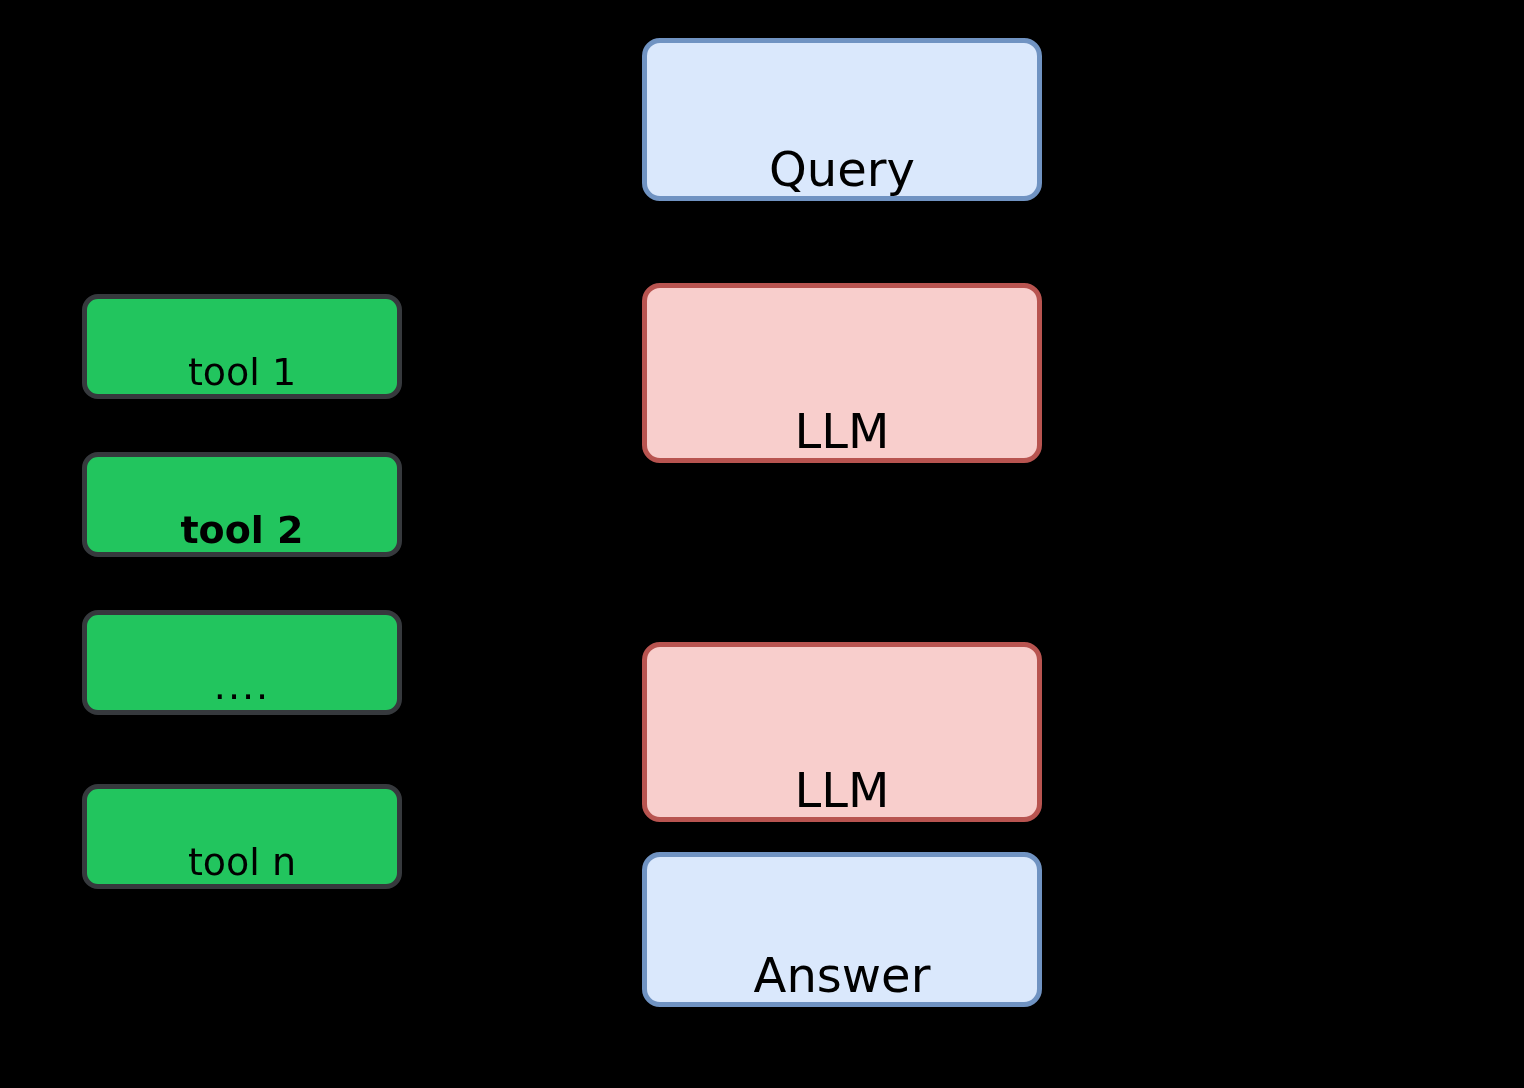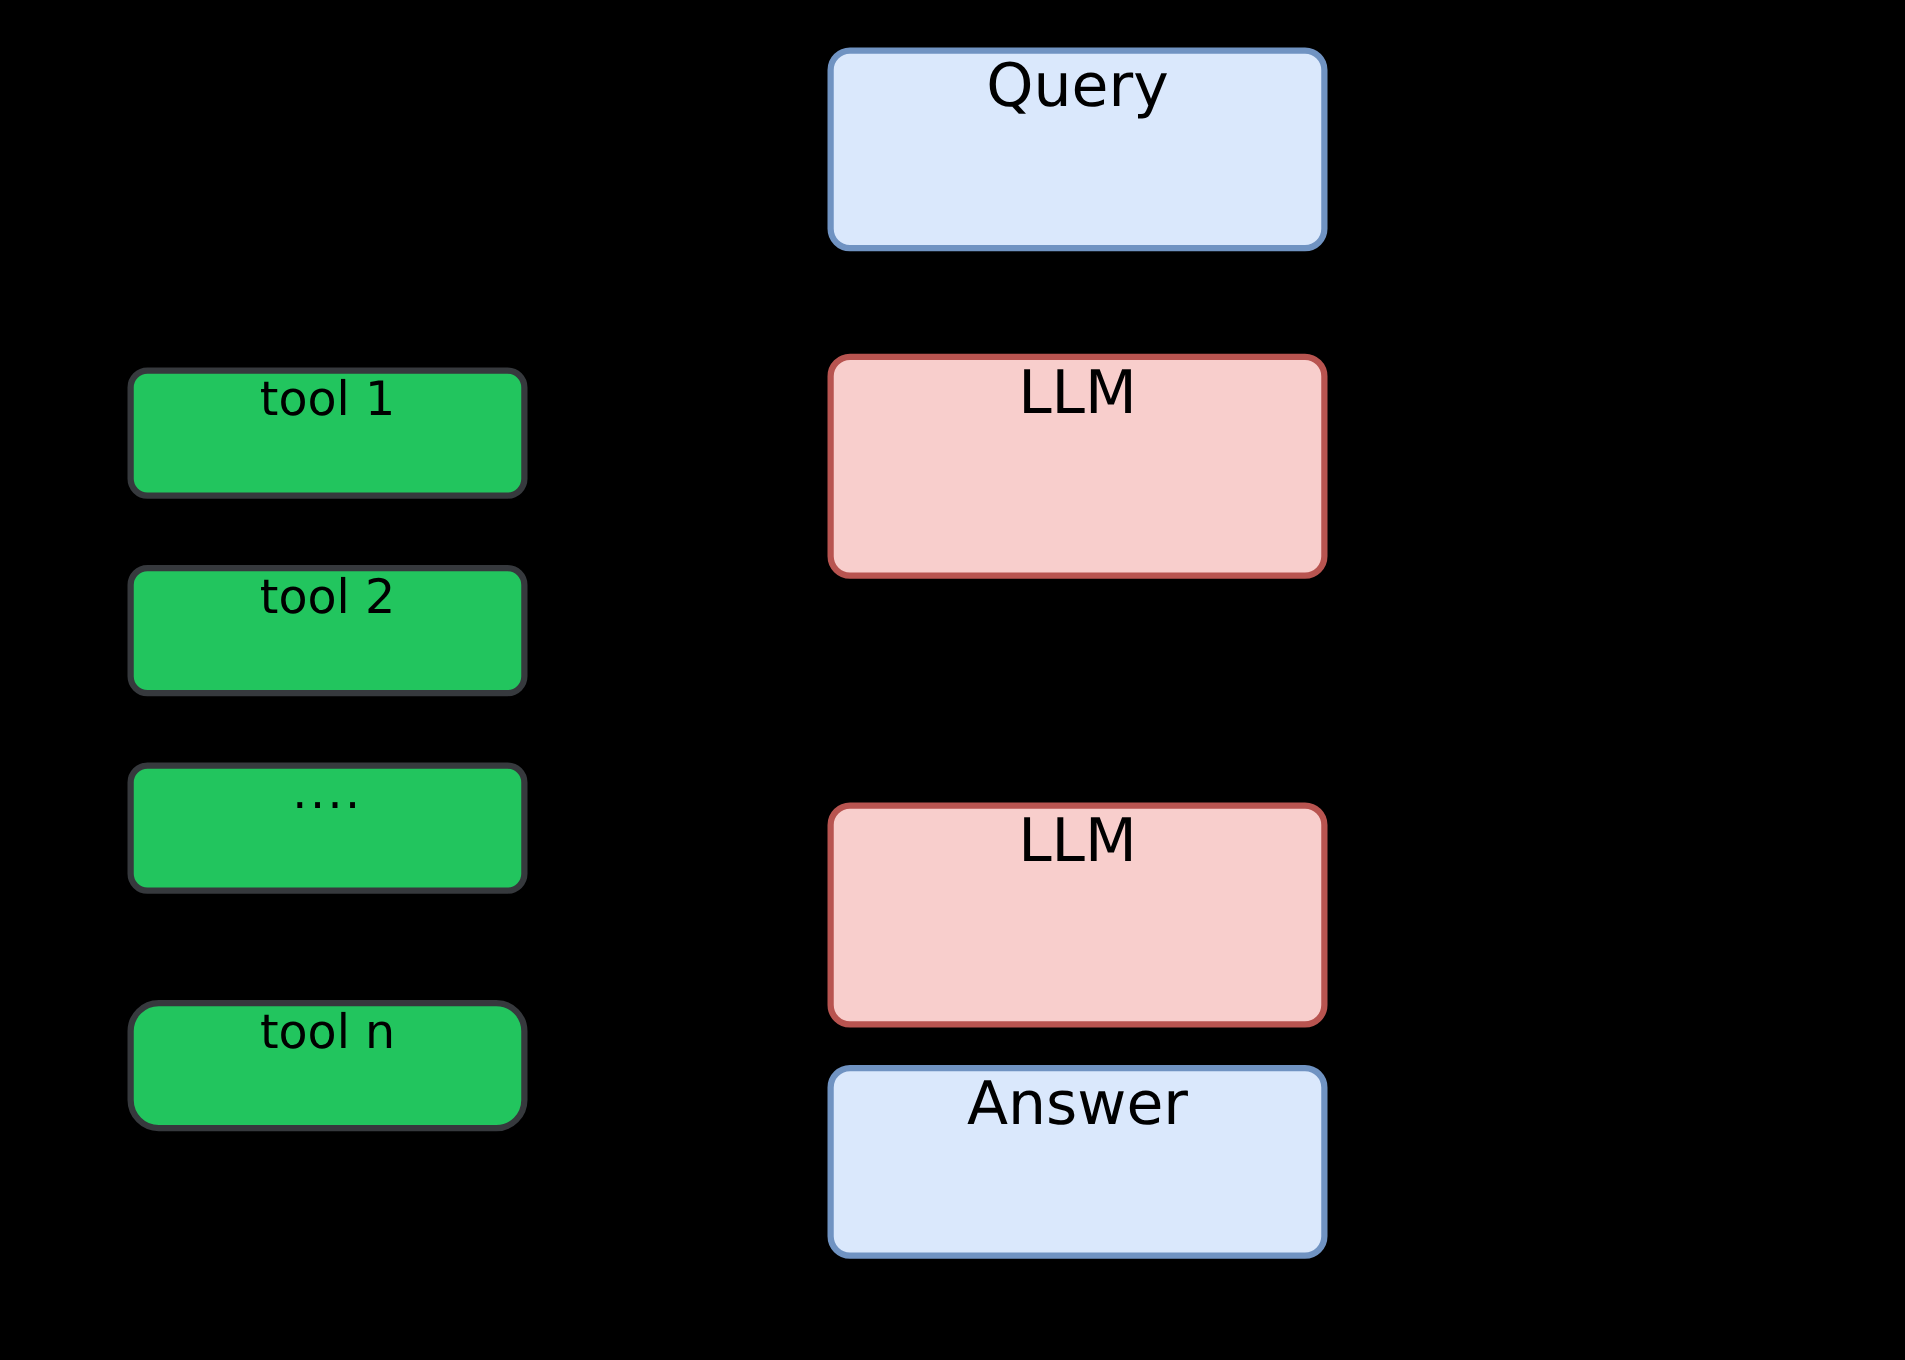--- a/index.html
+++ b/index.html
@@ -14,44 +14,43 @@
     position: relative;
     width: 1524px;
     height: 1088px;
     background: #000000;
     overflow: hidden;
   }
   .node {
     position: absolute;
     box-sizing: border-box;
     display: flex;
-    align-items: flex-start;
+    align-items: flex-end;
     justify-content: center;
     border-style: solid;
     text-align: center;
     line-height: 1.1;
     color: #000000;
     user-select: none;
-    margin-left: 20px;
   }
   
   .node-tool {
     left: 82px;
     width: 320px;
     height: 105px;
     background: #22c55e;
     border-color: #36393d;
     border-width: 5px;
     border-radius: 16px;
     font-size: 38px;
   }
   .tool-1   { top: 294px; }
-  .tool-2   { top: 452px; }
+  .tool-2   { top: 452px; font-weight: bold; }
   .tool-dots{ top: 610px; }
-  .tool-n   { top: 800px; border-radius: 25px; }
+  .tool-n   { top: 784px; }
 
   .dots-glyph {
     display: block;
     font-size: 38px;
     letter-spacing: 2px;
     transform: translateY(-2px);
   }
 
   
   .node-query, .node-answer {

